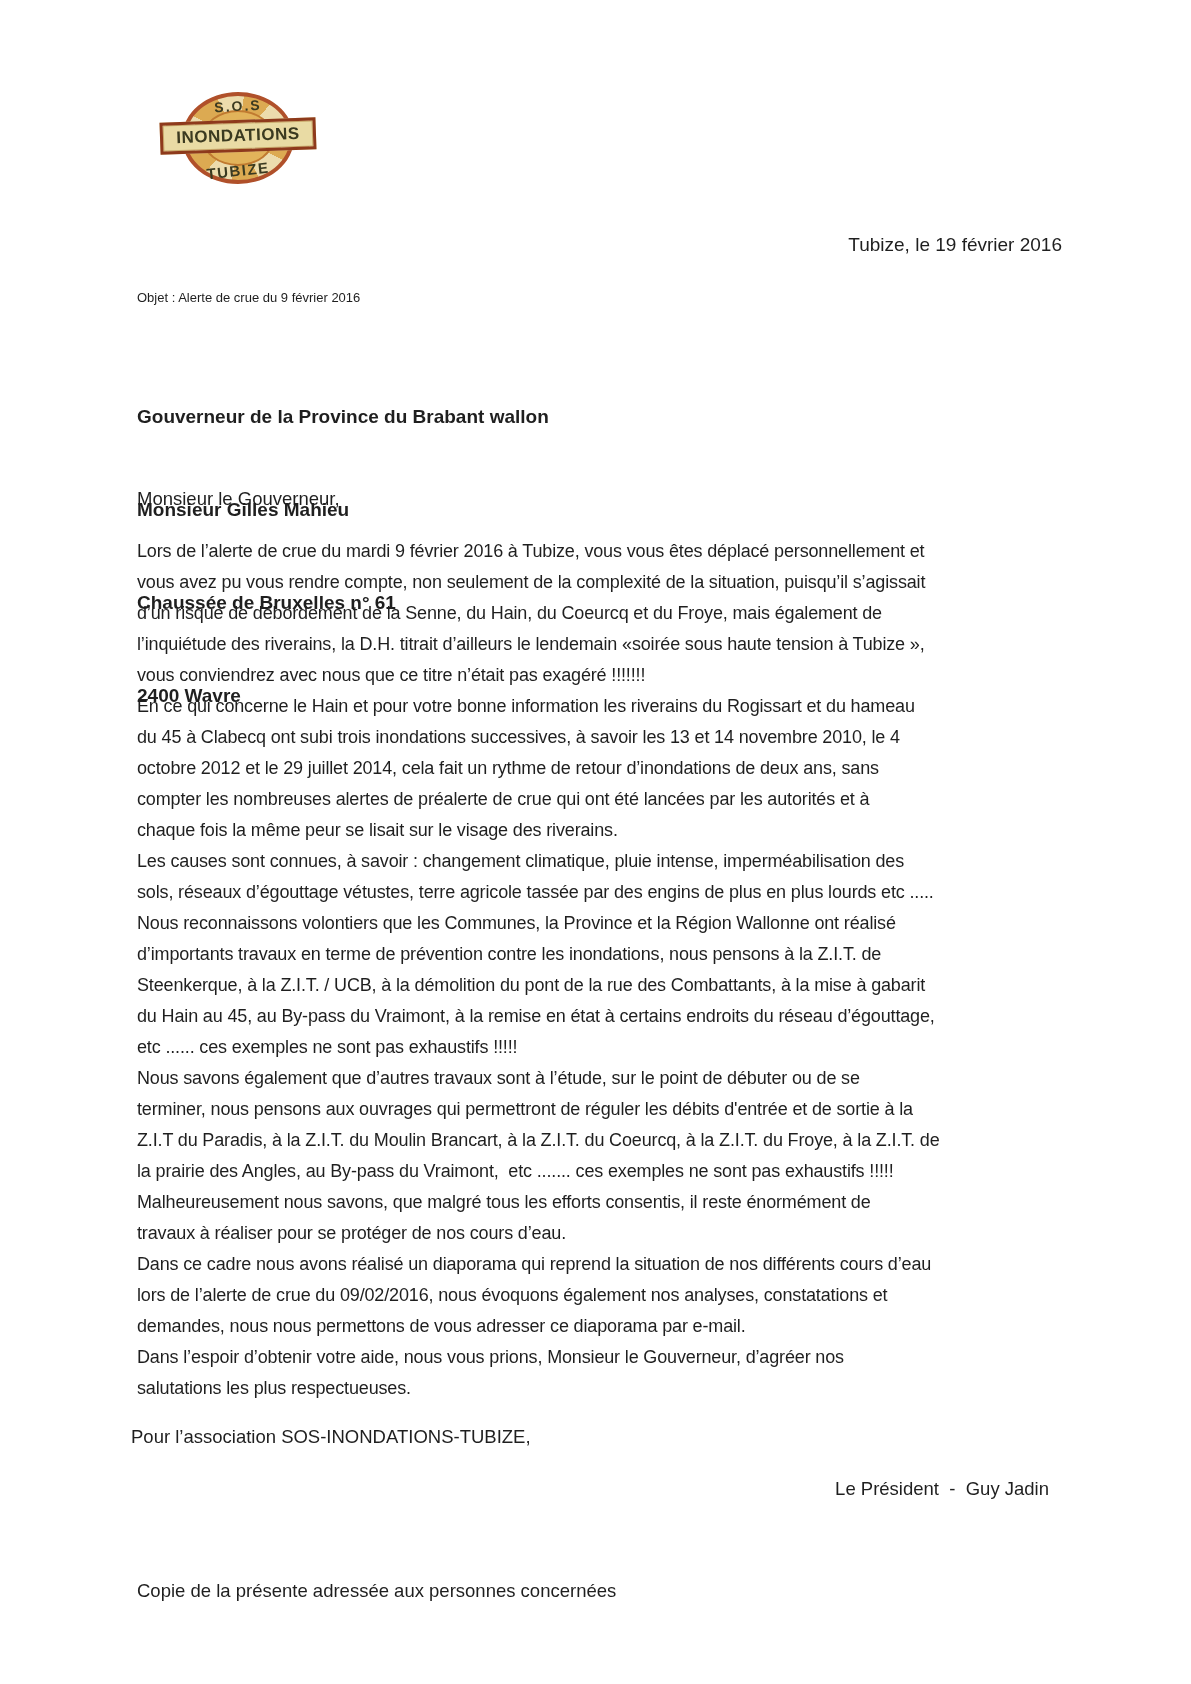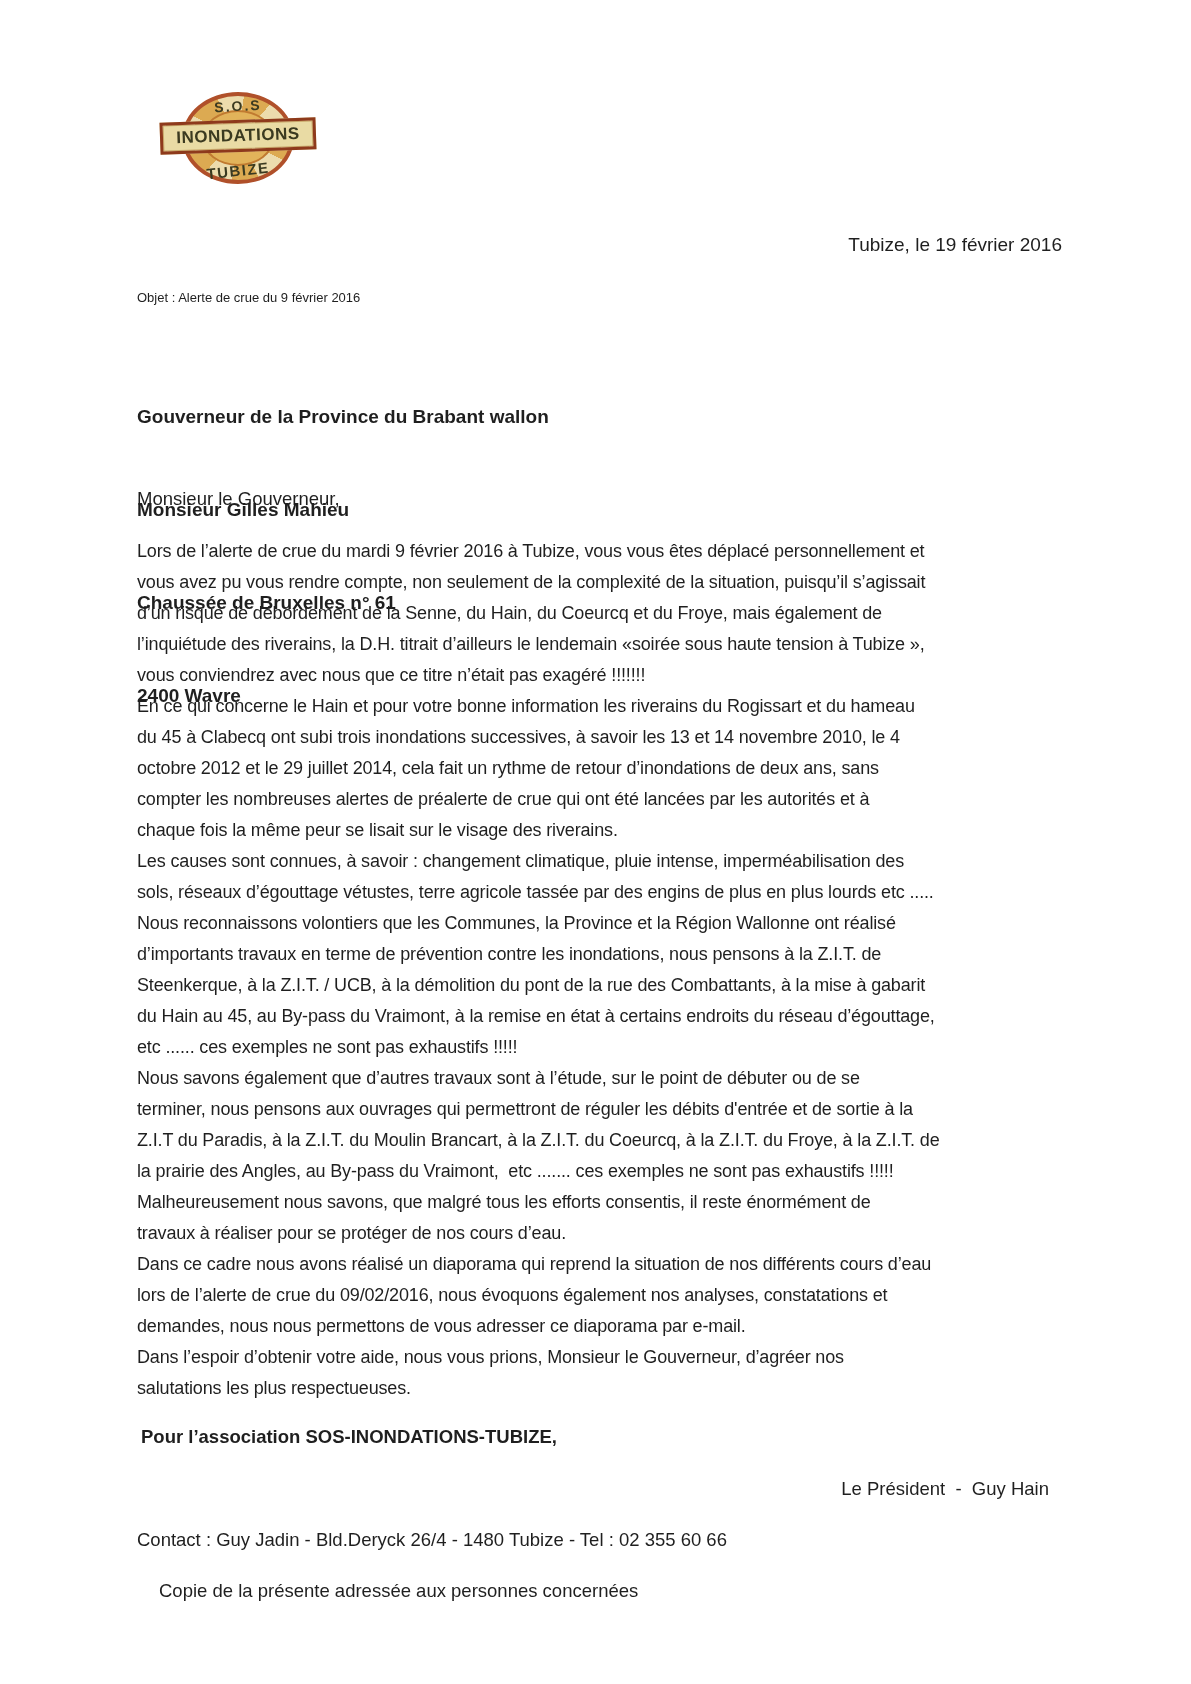--- a/index.html
+++ b/index.html
@@ -73,34 +73,34 @@
   .salutation {
     position:absolute; top:488px; left:137px;
     font-size:18.5px; white-space:pre;
   }
   .letter-body {
     position:absolute; top:536px; left:137px; width:990px;
     font-size:18px; line-height:31px;
     white-space:pre; letter-spacing:-0.15px;
   }
   .association-line {
-    position:absolute; top:1426px; left:141px;
-    font-size:18.5px; white-space:pre;font-weight:bold;
+    position:absolute; top:1426px; left:131px;
+    font-size:18.5px; white-space:pre;
   }
   .signature-line {
     position:absolute; top:1478px; right:142px;
     font-size:18.5px; text-align:right; white-space:pre;
   }
   .contact-line {
     position:absolute; top:1529px; left:137px;
     font-size:18.5px; white-space:pre;
   }
   .copy-note {
     position:absolute; top:1580px; left:137px;
-    font-size:18.5px; white-space:pre;margin-left:22px;
+    font-size:18.5px; white-space:pre;
   }
 </style>
 </head>
 <body>
 
 <div class="page">
 
   <div class="logo">
     <div class="logo-ellipse"></div>
     <div class="logo-ellipse-inner"></div>
@@ -148,19 +148,18 @@
 Malheureusement nous savons, que malgré tous les efforts consentis, il reste énormément de
 travaux à réaliser pour se protéger de nos cours d’eau.
 Dans ce cadre nous avons réalisé un diaporama qui reprend la situation de nos différents cours d’eau
 lors de l’alerte de crue du 09/02/2016, nous évoquons également nos analyses, constatations et
 demandes, nous nous permettons de vous adresser ce diaporama par e-mail.
 Dans l’espoir d’obtenir votre aide, nous vous prions, Monsieur le Gouverneur, d’agréer nos
 salutations les plus respectueuses.</div>
 
   <div class="association-line">Pour l’association SOS-INONDATIONS-TUBIZE,</div>
 
-  <div class="signature-line">Le Président  -  Guy Hain</div>
+  <div class="signature-line">Le Président  -  Guy Jadin</div>
 
-  <div class="contact-line">Contact : Guy Jadin - Bld.Deryck 26/4 - 1480 Tubize - Tel : 02 355 60 66</div>
 
   <div class="copy-note">Copie de la présente adressée aux personnes concernées</div>
 
 </div>
 
 </body></html>

